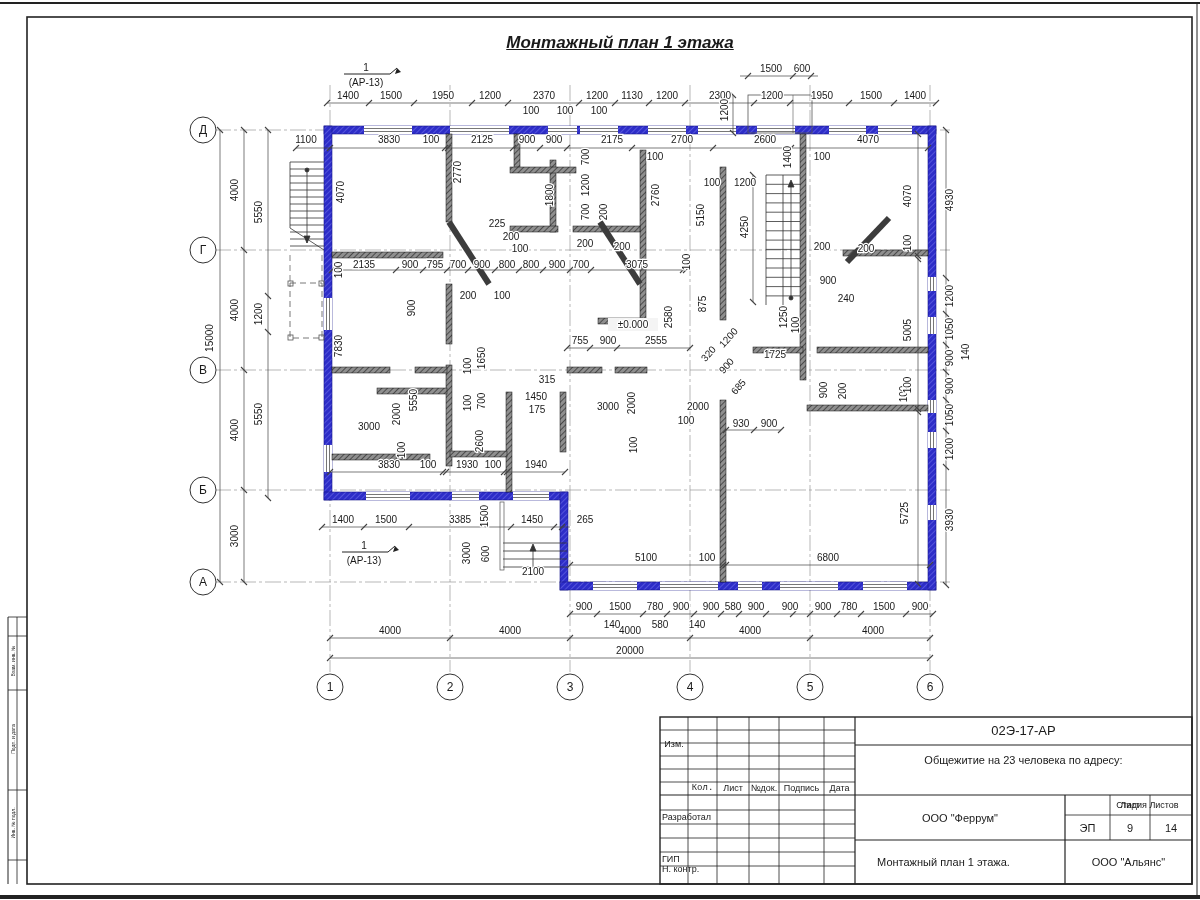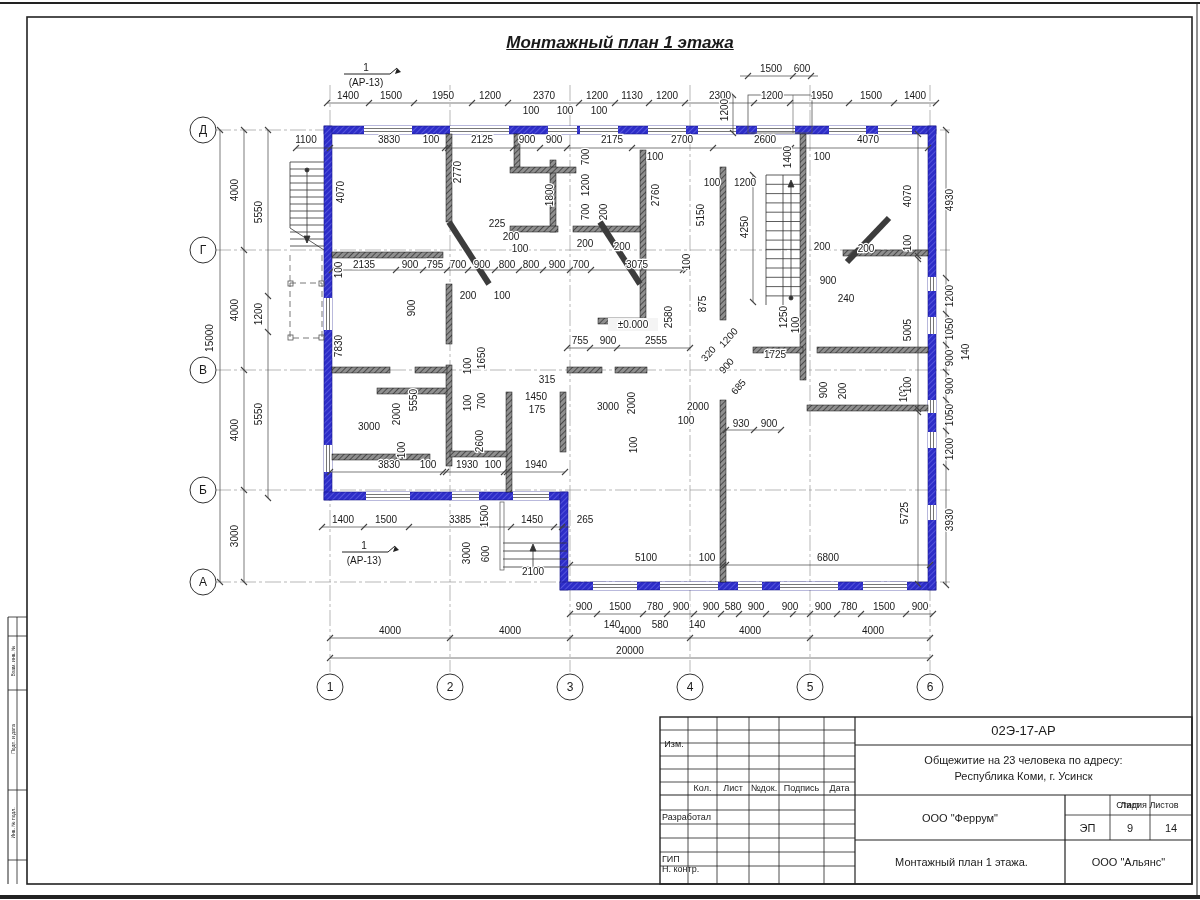--- a/index.html
+++ b/index.html
@@ -611,32 +611,31 @@
     <line x1="1110" y1="795" x2="1110" y2="840" stroke-width="0.8"></line>
     <line x1="1150" y1="795" x2="1150" y2="840" stroke-width="0.8"></line>
     <line x1="1065" y1="815" x2="1192" y2="815" stroke-width="0.8"></line>
   </g>
 </svg>
 
 <div class="txt plan-title" style="left:450px;top:32px;width:340px;height:22px;">Монтажный план 1 этажа</div>
 
 <div class="txt stamp-big" style="left:855px;top:719px;width:337px;height:24px;border-radius:11px;">02Э-17-АР</div>
 <div class="txt stamp-txt" style="left:855px;top:752px;width:337px;height:16px;">Общежитие на 23 человека по адресу:</div>
-<div class="txt stamp-txt" style="left:855px;top:768px;width:337px;height:16px;">Республика Коми, г. Усинск</div>
 <div class="txt stamp-txt" style="left:855px;top:806px;width:210px;height:24px;">ООО "Феррум"</div>
-<div class="txt stamp-txt" style="left:836px;top:850px;width:251px;height:24px;">Монтажный план 1 этажа.</div>
+<div class="txt stamp-txt" style="left:818px;top:850px;width:251px;height:24px;">Монтажный план 1 этажа.</div>
 <div class="txt stamp-txt" style="left:1065px;top:850px;width:127px;height:24px;">ООО "Альянс"</div>
 <div class="txt stamp-small" style="left:1065px;top:797px;width:45px;height:16px;padding-left:44px;">Стадия</div>
 <div class="txt stamp-small" style="left:1110px;top:797px;width:40px;height:16px;">Лист</div>
 <div class="txt stamp-small" style="left:1150px;top:797px;width:28px;height:16px;">Листов</div>
 <div class="txt stamp-txt" style="left:1065px;top:818px;width:45px;height:20px;">ЭП</div>
 <div class="txt stamp-txt" style="left:1110px;top:818px;width:40px;height:20px;">9</div>
 <div class="txt stamp-txt" style="left:1150px;top:818px;width:42px;height:20px;">14</div>
 <div class="txt stamp-small" style="left:660px;top:738px;width:28px;height:13px;">Изм.</div>
-<div class="txt stamp-small" style="left:688px;top:782px;width:29px;height:13px;">Кол.</div>
+<div class="txt stamp-small" style="left:688px;top:782px;width:29px;height:13px;font-family:Liberation Mono, monospace;">Кол.</div>
 <div class="txt stamp-small" style="left:717px;top:782px;width:32px;height:13px;">Лист</div>
 <div class="txt stamp-small" style="left:749px;top:782px;width:30px;height:13px;">№док.</div>
 <div class="txt stamp-small" style="left:779px;top:782px;width:45px;height:13px;">Подпись</div>
 <div class="txt stamp-small" style="left:824px;top:782px;width:31px;height:13px;">Дата</div>
 <div class="txt stamp-small left-align" style="left:662px;top:810px;width:60px;height:14px;">Разработал</div>
 <div class="txt stamp-small left-align" style="left:662px;top:838px;width:60px;height:14px;margin-top:24px;">Н. контр.</div>
 <div class="txt stamp-small left-align" style="left:662px;top:852px;width:60px;height:14px;">ГИП</div>
 
 <div class="side-rot" style="left:-22px;top:658px;">Взам. инв. №</div>
 <div class="side-rot" style="left:-22px;top:736px;">Подп. и дата</div>

